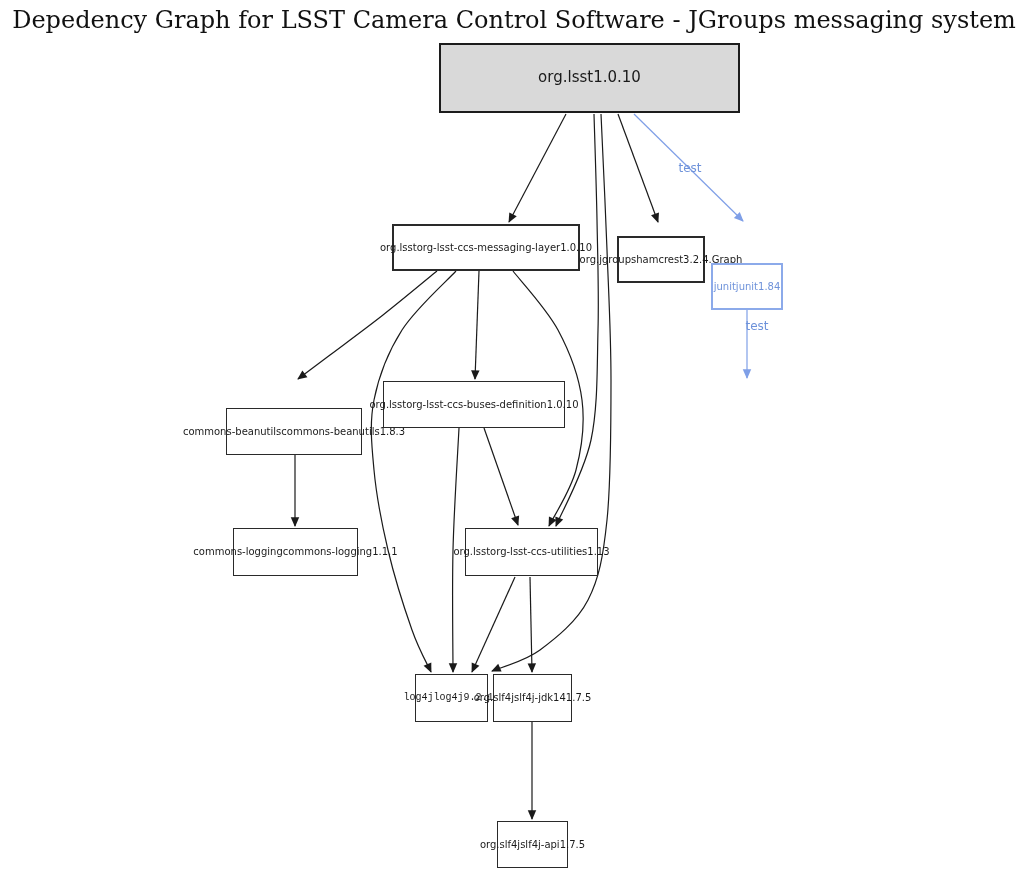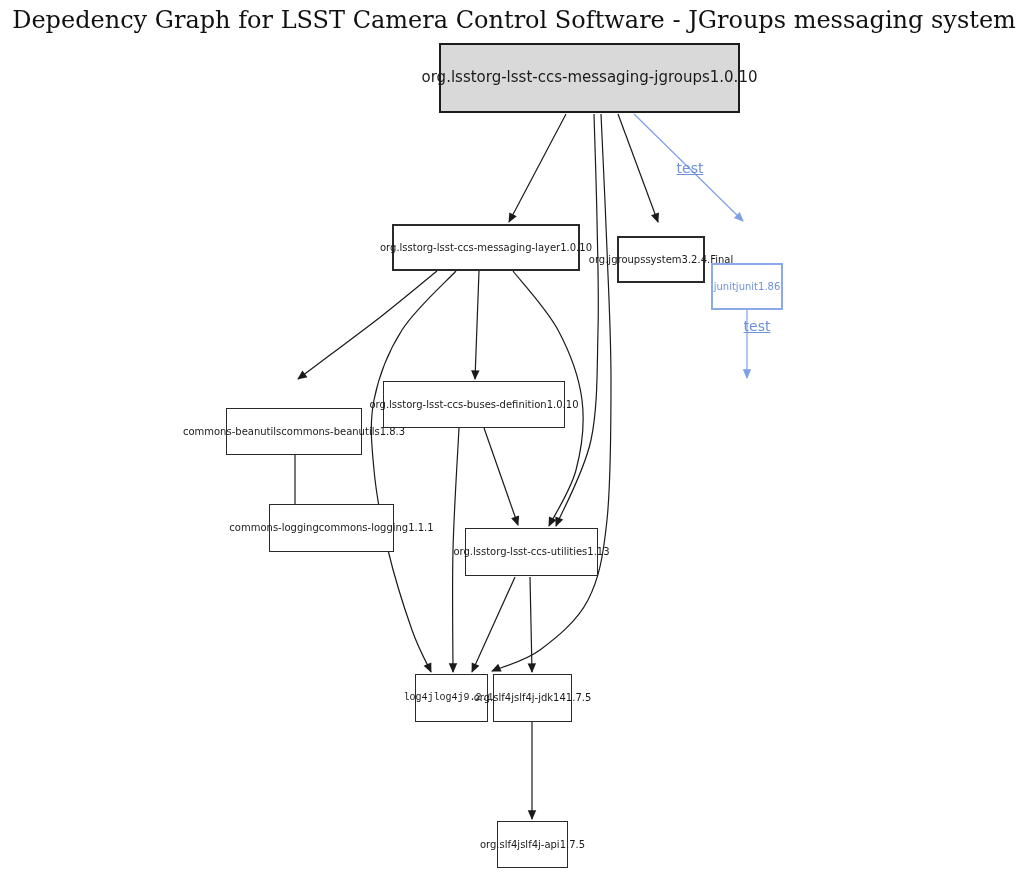--- a/index.html
+++ b/index.html
@@ -38,23 +38,22 @@
   }
   .node.bold{border-width:2px;}
   .node.mid{border-width:1.5px;}
   .node.root{
     border-width:2px;border-color:#1c1c1c;
     font-size:15px;line-height:1.42;
   }
   .edge-label{
     position:absolute;
     transform:translate(-50%,-50%);
-    font-size:14px;
+    font-size:12px;
     white-space:nowrap;
-    text-decoration:underline;
   }
 </style>
 </head>
 <body>
 
 <div id="stage">
   <div id="graph-title">Depedency Graph for LSST Camera Control Software - JGroups messaging system</div>
   <svg id="edges-svg" xmlns="http://www.w3.org/2000/svg">
     <defs>
       <marker id="arrow-black" viewBox="0 0 10 10" refX="9" refY="5" markerWidth="10" markerHeight="8" orient="auto-start-reverse">
@@ -78,49 +77,48 @@
       <path d="M515,577 L472,672" fill="none" stroke="#1a1a1a" stroke-width="1.2" marker-end="url(#arrow-black)"></path>
       <path d="M530,577 L532,672" fill="none" stroke="#1a1a1a" stroke-width="1.2" marker-end="url(#arrow-black)"></path>
       <path d="M295,428 L295,526" fill="none" stroke="#1a1a1a" stroke-width="1.2" marker-end="url(#arrow-black)"></path>
       <path d="M532,722 L532,819" fill="none" stroke="#1a1a1a" stroke-width="1.2" marker-end="url(#arrow-black)"></path>
       <path d="M747,271 L747,378" fill="none" stroke="#7f9fe7" stroke-width="1.2" marker-end="url(#arrow-blue)"></path>
     </svg>
 <span class="edge-label" style="left: 690px; top: 168px; color: rgb(110, 146, 218);">test</span>
     <span class="edge-label" style="left: 757px; top: 326px; color: rgb(110, 146, 218);">test</span>
     <div class="node root" style="left: 439px; top: 43px; width: 301px; height: 70px; background: rgb(217, 217, 217);">
       <div>org.lsst</div>
-      <div>org-lsst-ccs-messaging-jgroups</div>
       <div>1.0.10</div>
     </div>
     <div class="node bold" style="left: 392px; top: 224px; width: 188px; height: 47px;">
       <div>org.lsst</div>
       <div>org-lsst-ccs-messaging-layer</div>
       <div>1.0.10</div>
     </div>
     <div class="node bold" style="left: 617px; top: 236px; width: 88px; height: 47px;">
       <div>org.jgroups</div>
-      <div>system</div>
-      <div>3.2.4.Final</div>
+      <div>hamcrest</div>
+      <div>3.2.4.Graph</div>
     </div>
     <div class="node bold test" style="left: 711px; top: 223px; width: 72px; height: 47px; border-color: rgb(140, 170, 234); color: rgb(110, 146, 218); margin-top: 40px;">
       <div>junit</div>
       <div>junit</div>
-      <div>1.86</div>
+      <div>1.84</div>
     </div>
     <div class="node" style="left: 226px; top: 381px; width: 136px; height: 47px; margin-top: 27px;">
       <div>commons-beanutils</div>
       <div>commons-beanutils</div>
       <div>1.8.3</div>
     </div>
     <div class="node" style="left: 383px; top: 381px; width: 182px; height: 47px;">
       <div>org.lsst</div>
       <div>org-lsst-ccs-buses-definition</div>
       <div>1.0.10</div>
     </div>
-    <div class="node" style="left: 233px; top: 504px; width: 125px; height: 48px; margin-left: 36px;">
+    <div class="node" style="left: 233px; top: 528px; width: 125px; height: 48px;">
       <div>commons-logging</div>
       <div>commons-logging</div>
       <div>1.1.1</div>
     </div>
     <div class="node mid" style="left: 465px; top: 528px; width: 133px; height: 48px;">
       <div>org.lsst</div>
       <div>org-lsst-ccs-utilities</div>
       <div>1.13</div>
     </div>
     <div class="node" style="left: 415px; top: 674px; width: 73px; height: 48px; font-family: Liberation Mono, monospace;">

